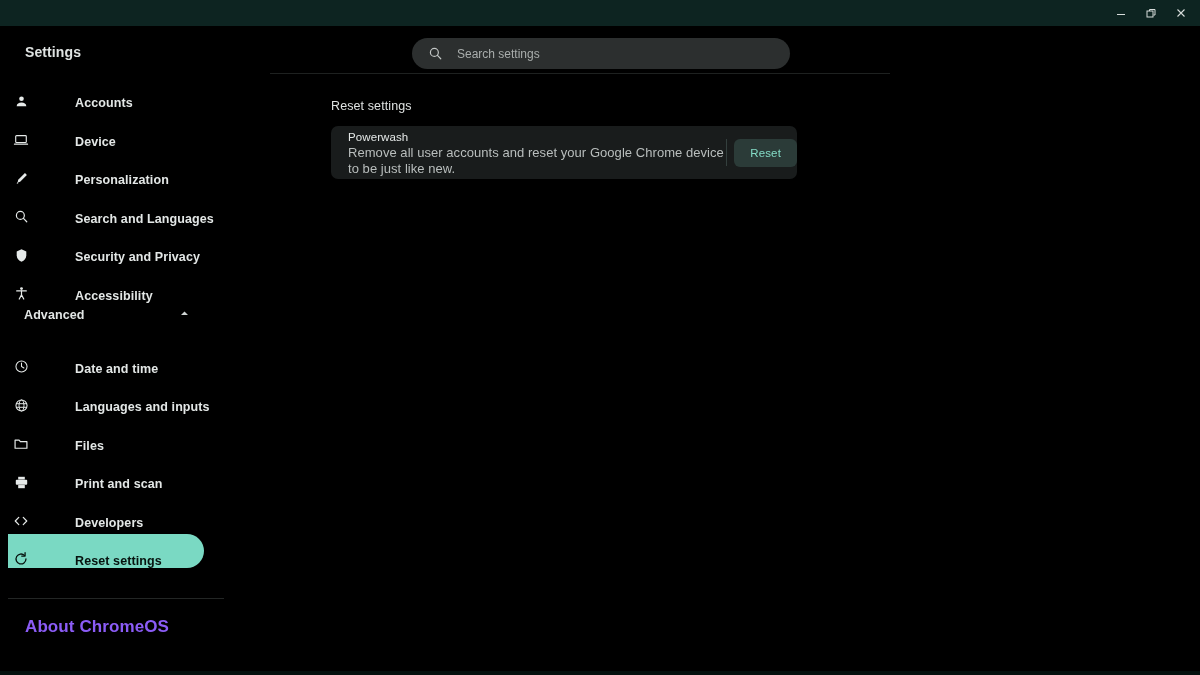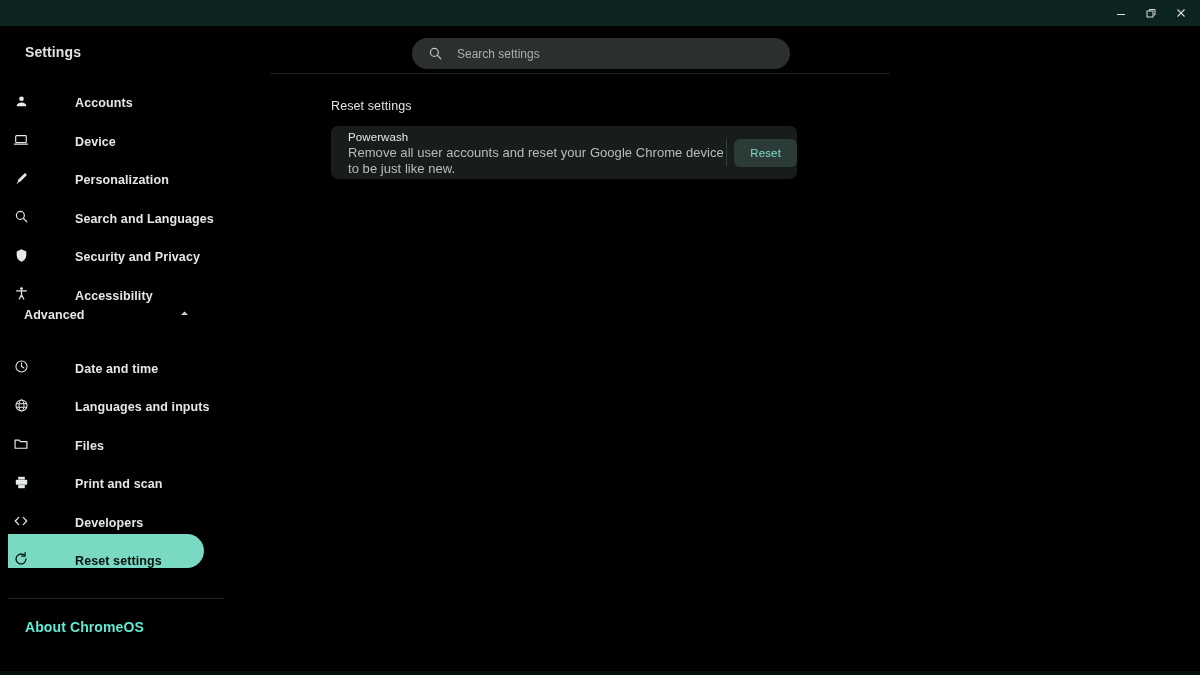--- a/index.html
+++ b/index.html
@@ -162,22 +162,22 @@
   .about-item {
     position: absolute;
     top: 586px;
     left: 0;
     height: 30px;
     display: flex;
     align-items: center;
     padding-left: 17px;
   }
   .about-item .lbl {
-    font-size: 14px;
-    color: #5eead4;
+    font-size: 17px;
+    color: #8b5cf6;
     letter-spacing: .1px;
   }
 
   
   .content-divider {
     position: absolute;
     top: 73px;
     left: 270px;
     width: 620px;
     height: 1px;

